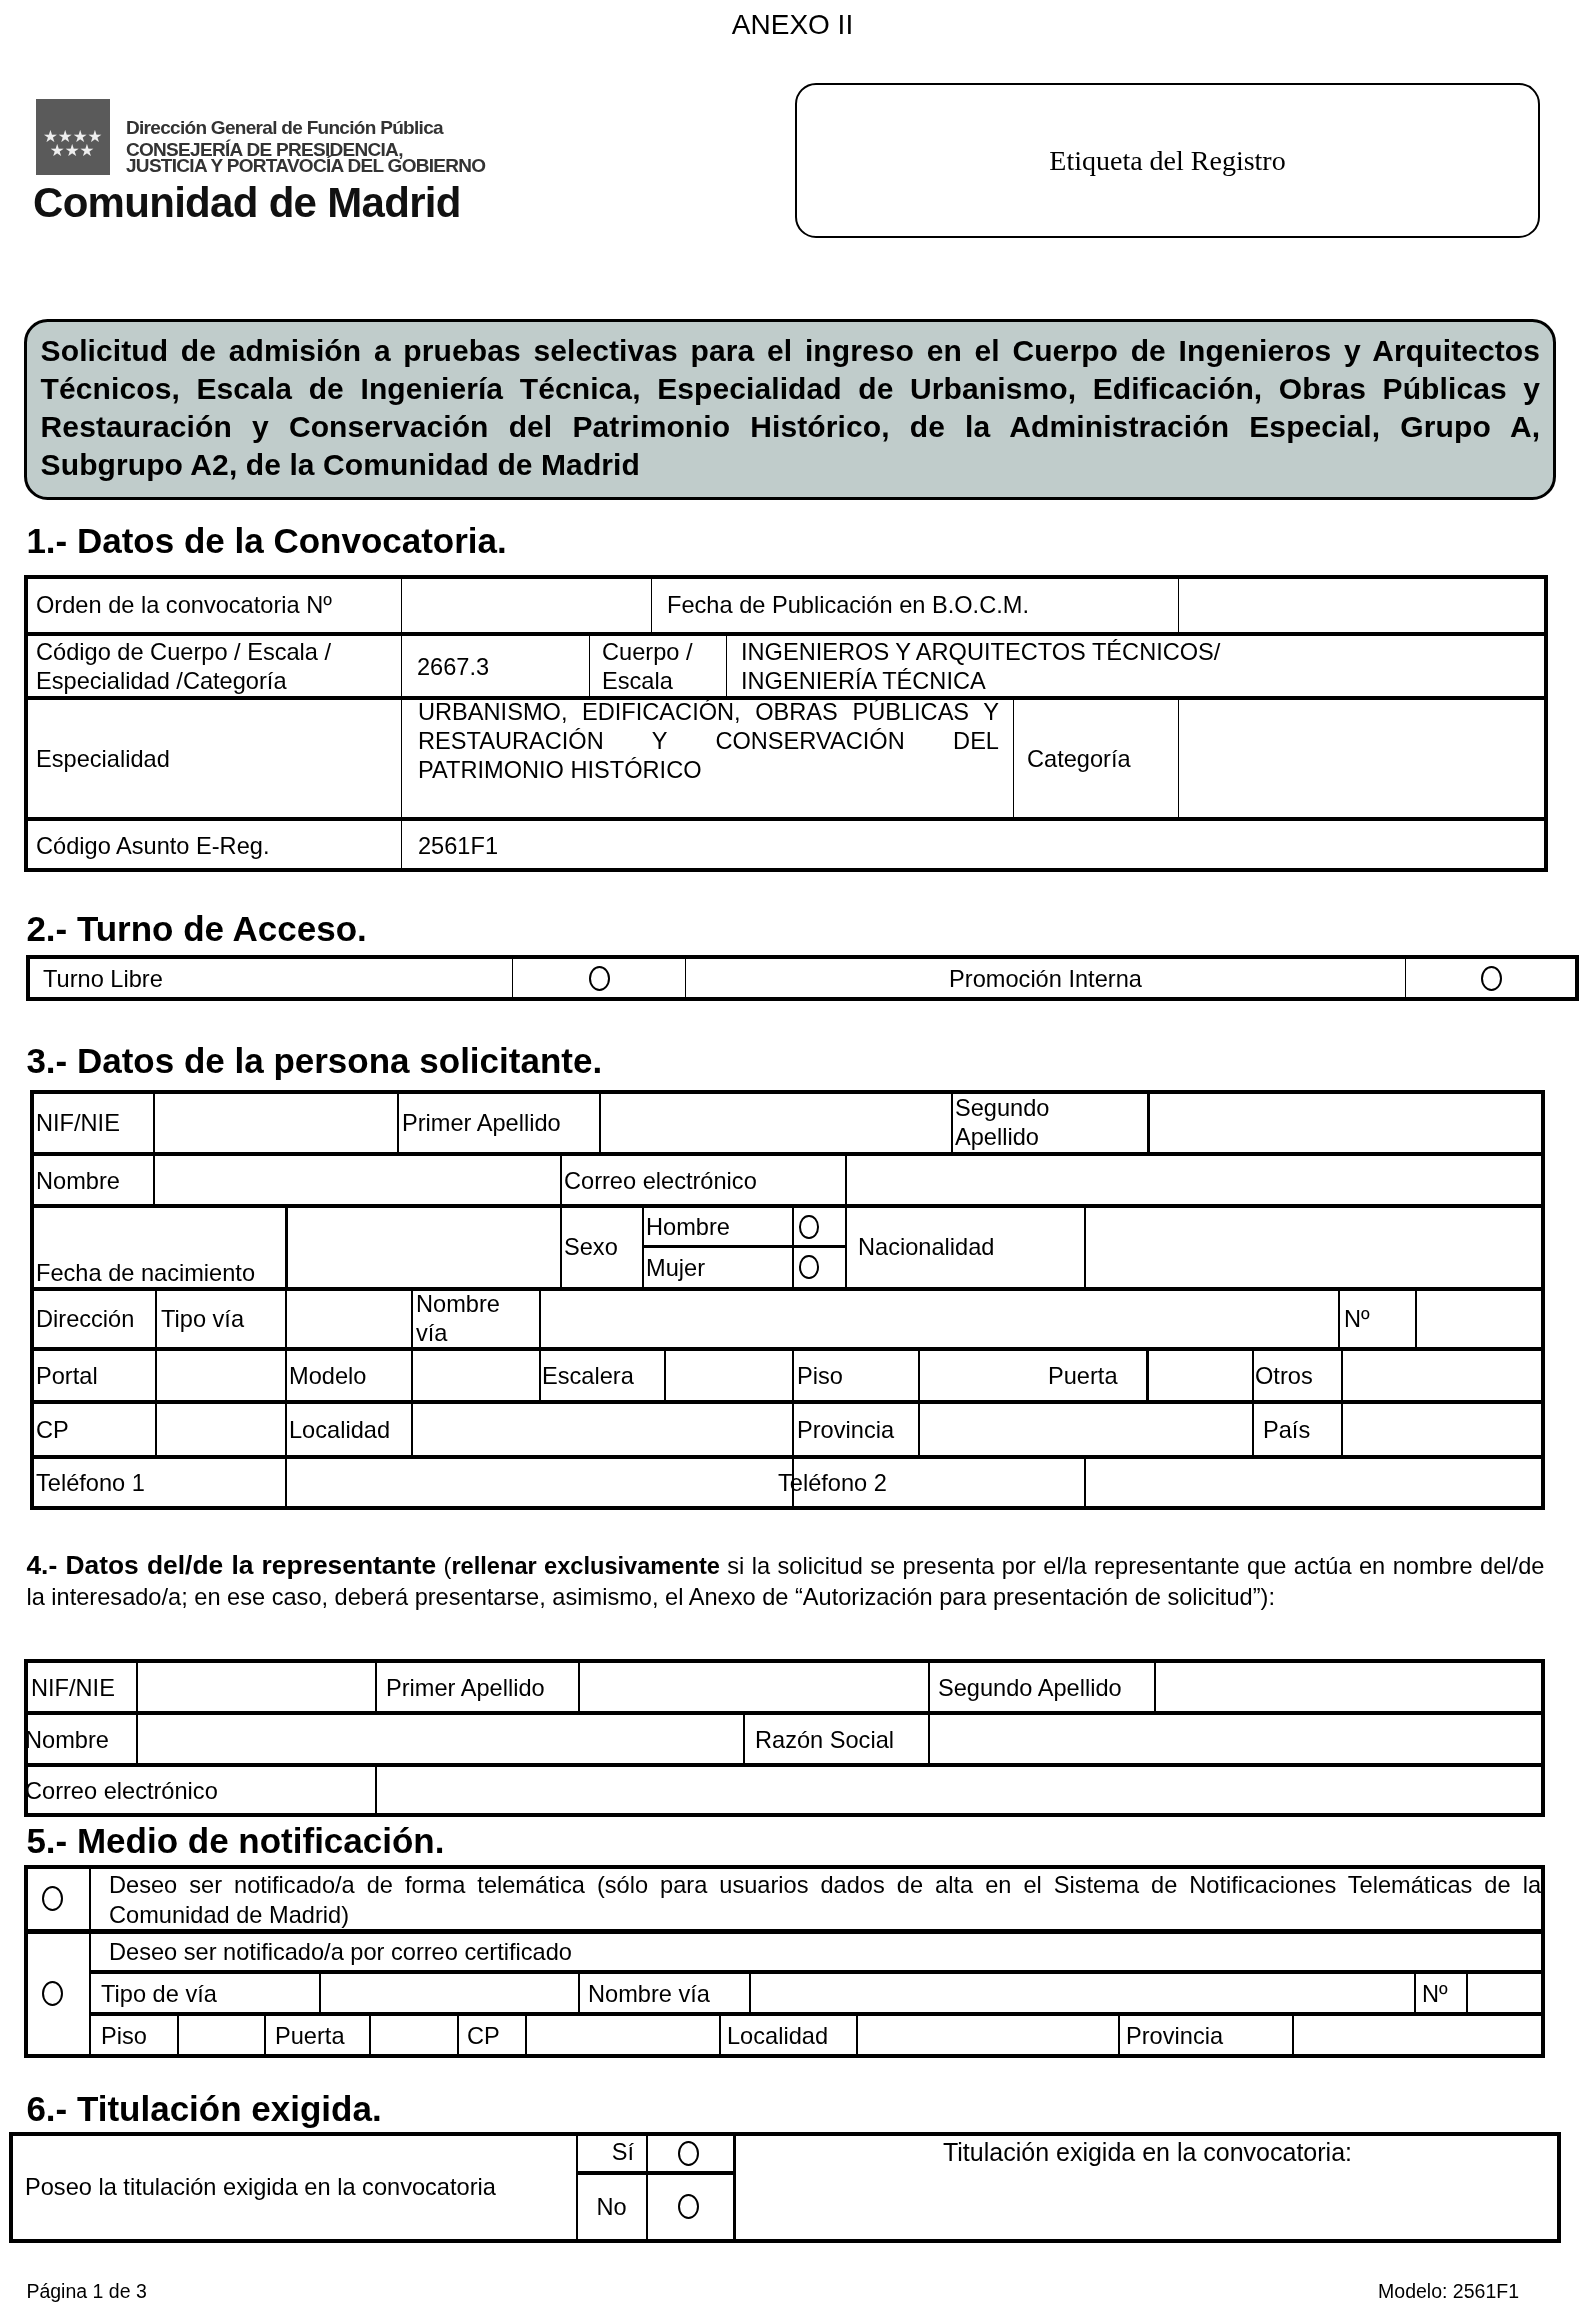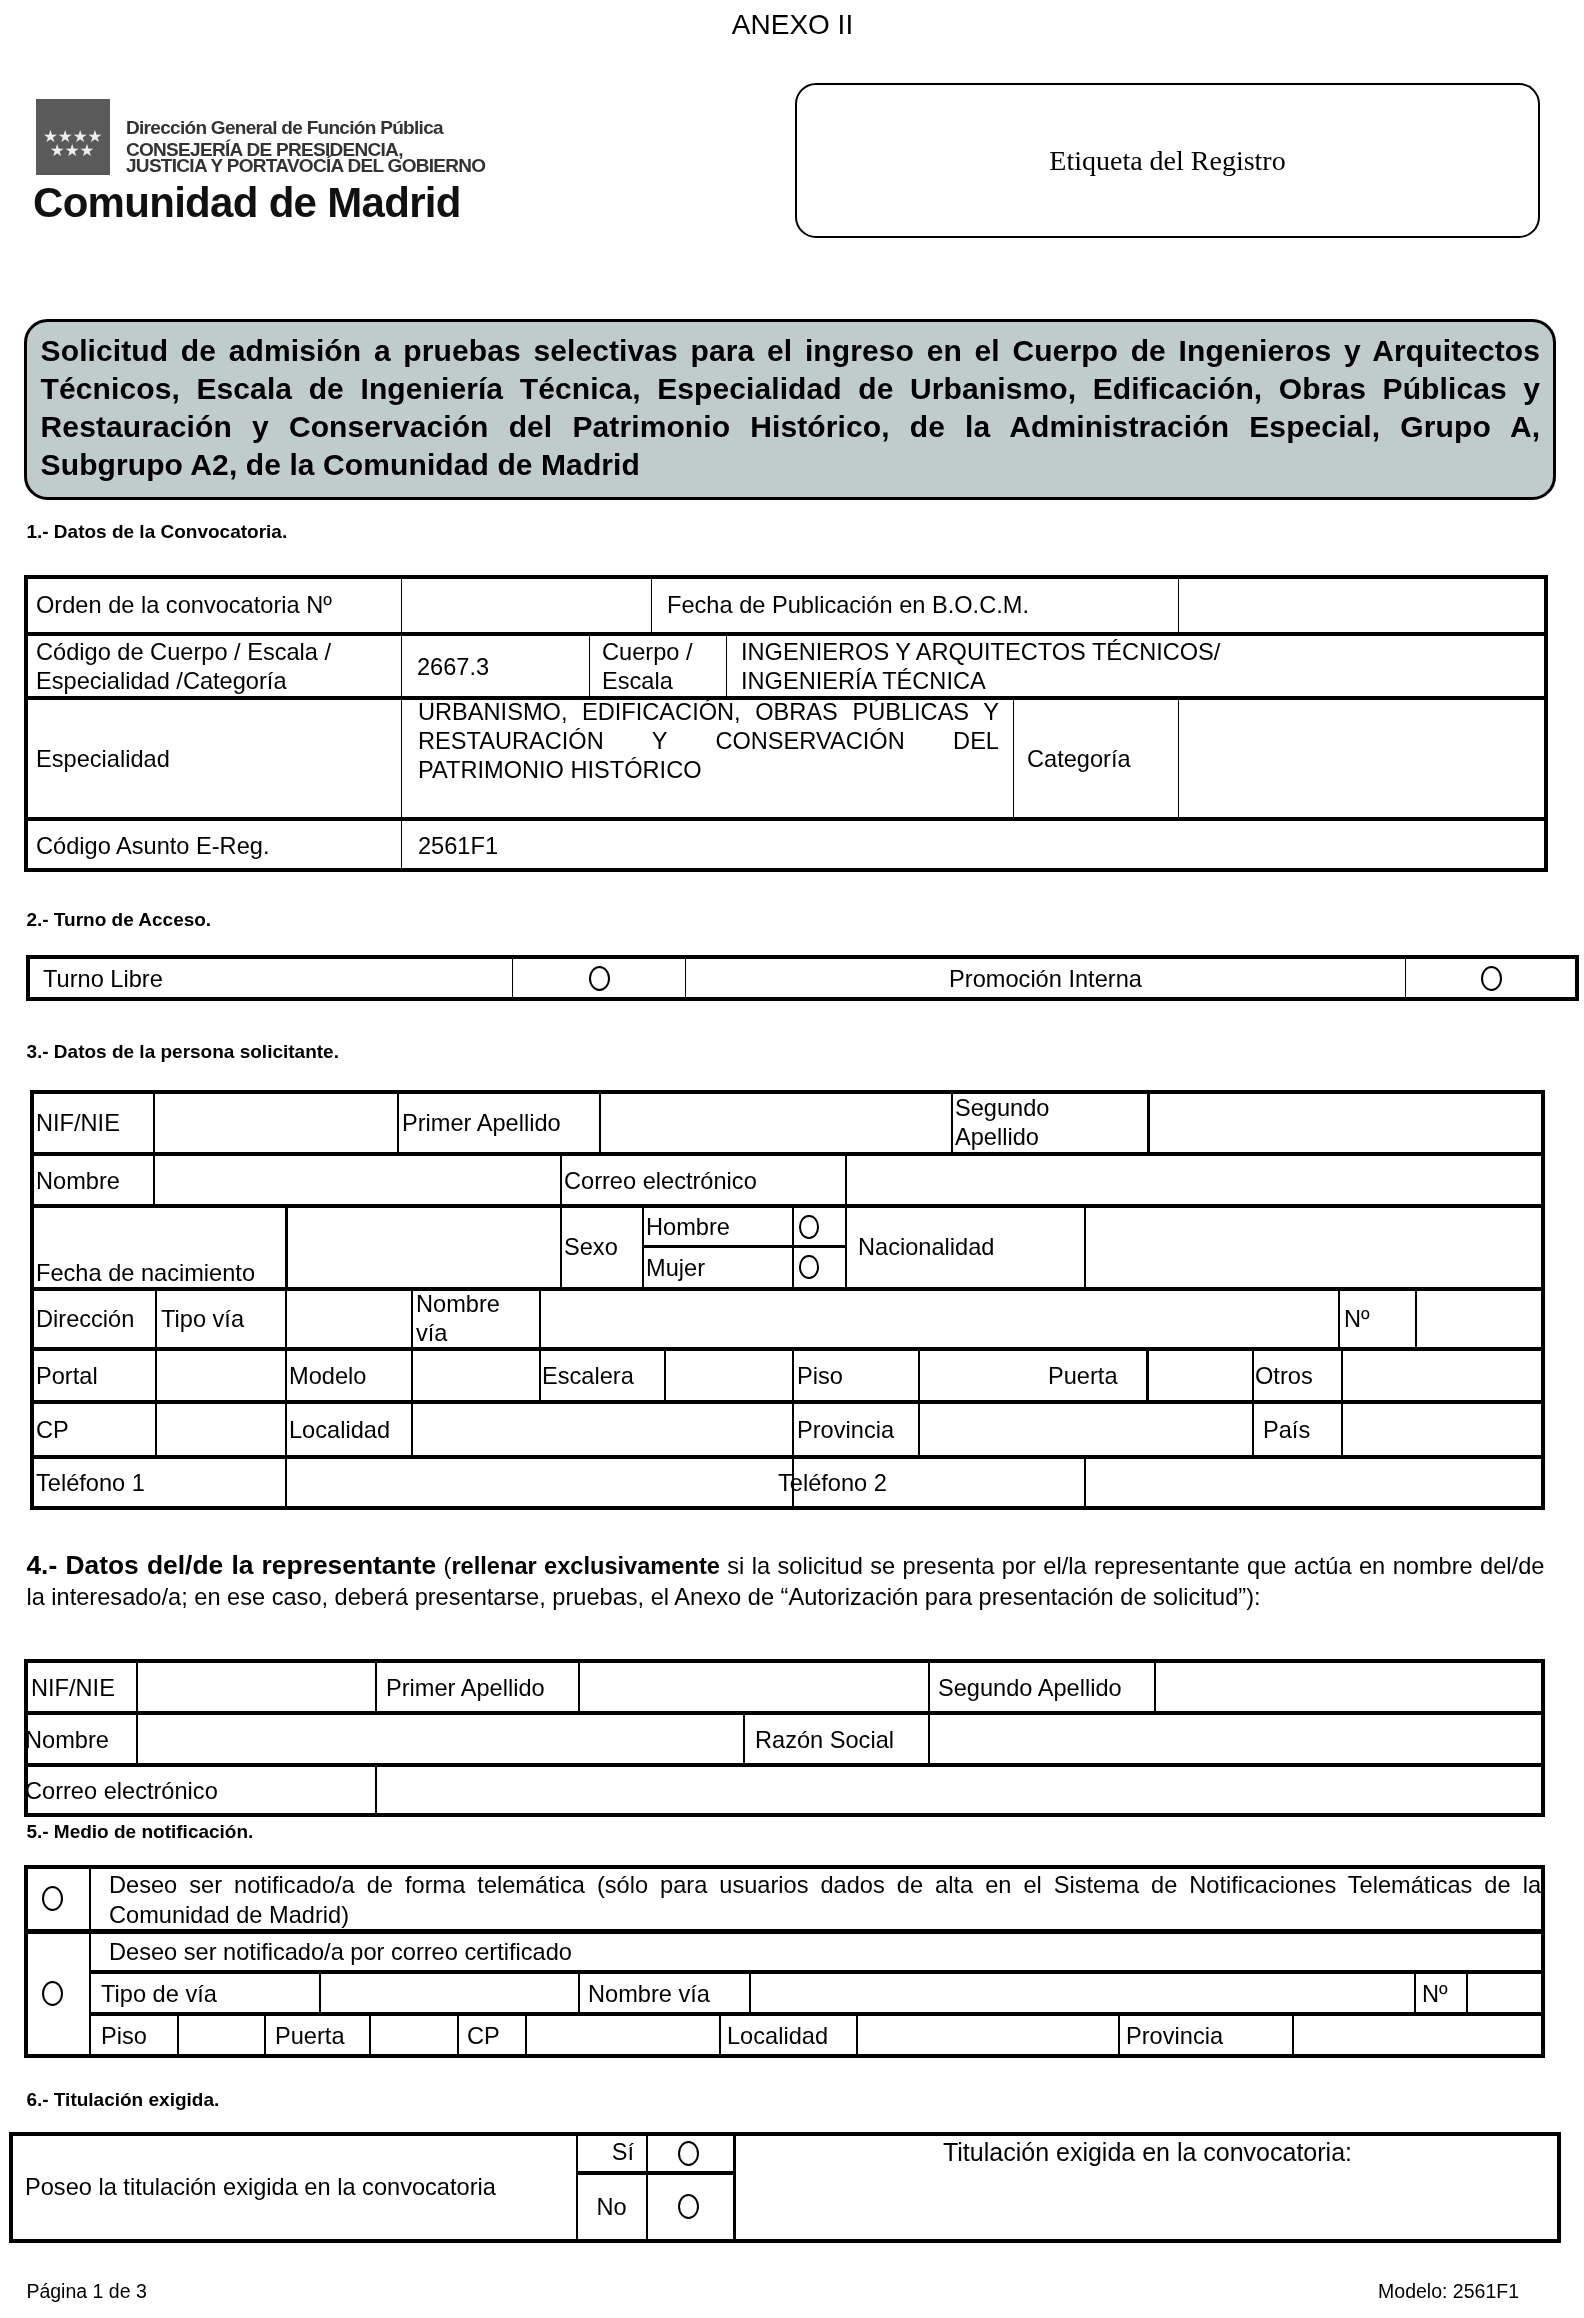--- a/index.html
+++ b/index.html
@@ -5,21 +5,21 @@
   html, body { margin: 0; padding: 0; background: #ffffff; }
   body { width: 1585px; height: 2319px; position: relative; overflow: hidden;
          font-family: "Liberation Sans", sans-serif; color: #000; }
   .abs { position: absolute; }
   .hline { position: absolute; background: #000; }
   .vline { position: absolute; background: #000; }
   .frame { position: absolute; border: 4.2px solid #000; box-sizing: border-box; }
   .cell-text { position: absolute; font-size: 23.6px; line-height: 28px; white-space: nowrap; display: flex; align-items: center; }
   .cell-text.wrap { white-space: normal; }
   .radio { position: absolute; width: 21px; height: 25px; border: 2.1px solid #000; border-radius: 50%; box-sizing: border-box; background: #fff; cursor: pointer; }
-  .section-heading { position: absolute; left: 26.4px; font-size: 19px; font-weight: bold; white-space: nowrap; }
+  .section-heading { position: absolute; left: 26.4px; font-size: 35px; font-weight: bold; white-space: nowrap; }
   .input-area { position: absolute; background: transparent; cursor: text; }
 </style>
 </head>
 <body>
 
 <div class="abs" style="left:0; width:1585px; top:8.3px; text-align:center; font-size:28px; line-height:33px;">ANEXO II</div>
 
 <div class="abs" style="left:33px; top:96px; width:473px; height:129px;">
   <div style="position:absolute; left:2.8px; top:2.8px; width:74px; height:76px; background:#5a5a5a;">
     <svg width="74" height="76" viewBox="0 0 107 110" style="position:absolute; left:0; top:0;">
@@ -205,21 +205,21 @@
   <div class="cell-text" style="left:1255px; top:1404px; height:51px;padding-left:8px;">País</div>
   <div class="input-area" style="left:1345px; top:1404px; width:196px; height:51px;"></div>
 
   <div class="cell-text" style="left:36px; top:1458px; height:49px;">Teléfono 1</div>
   <div class="input-area" style="left:288px; top:1458px; width:503px; height:49px;"></div>
   <div class="cell-text" style="left:778px; top:1458px; height:49px;">Teléfono 2</div>
   <div class="input-area" style="left:1087px; top:1458px; width:453px; height:49px;"></div>
 </div>
 
 <div class="abs" style="left:26.4px; top:1550px; width:1518px; font-size:23.6px; line-height:31px; text-align:justify;">
-  <span style="font-weight:bold; font-size:26.4px;">4.- Datos del/de la representante</span><span> (</span><span style="font-weight:bold;">rellenar exclusivamente</span><span> si la solicitud se presenta por el/la representante que actúa en nombre del/de la interesado/a; en ese caso, deberá presentarse, pruebas, el Anexo de “Autorización para presentación de solicitud”):</span>
+  <span style="font-weight:bold; font-size:26.4px;">4.- Datos del/de la representante</span><span> (</span><span style="font-weight:bold;">rellenar exclusivamente</span><span> si la solicitud se presenta por el/la representante que actúa en nombre del/de la interesado/a; en ese caso, deberá presentarse, asimismo, el Anexo de “Autorización para presentación de solicitud”):</span>
 </div>
 
 <div>
   <div class="frame" style="left:23.6px; top:1659px; width:1521px; height:158px;"></div>
   <div class="hline" style="left:23.6px; top:1711px; width:1521px; height:4.2px;"></div>
   <div class="hline" style="left:23.6px; top:1763px; width:1521px; height:4.2px;"></div>
   <div class="vline" style="left:136px; top:1661px; width:2.1px; height:103px;"></div>
   <div class="vline" style="left:375px; top:1661px; width:2.1px; height:51px;"></div>
   <div class="vline" style="left:578px; top:1661px; width:2.1px; height:51px;"></div>
   <div class="vline" style="left:928px; top:1661px; width:2.1px; height:103px;"></div>

